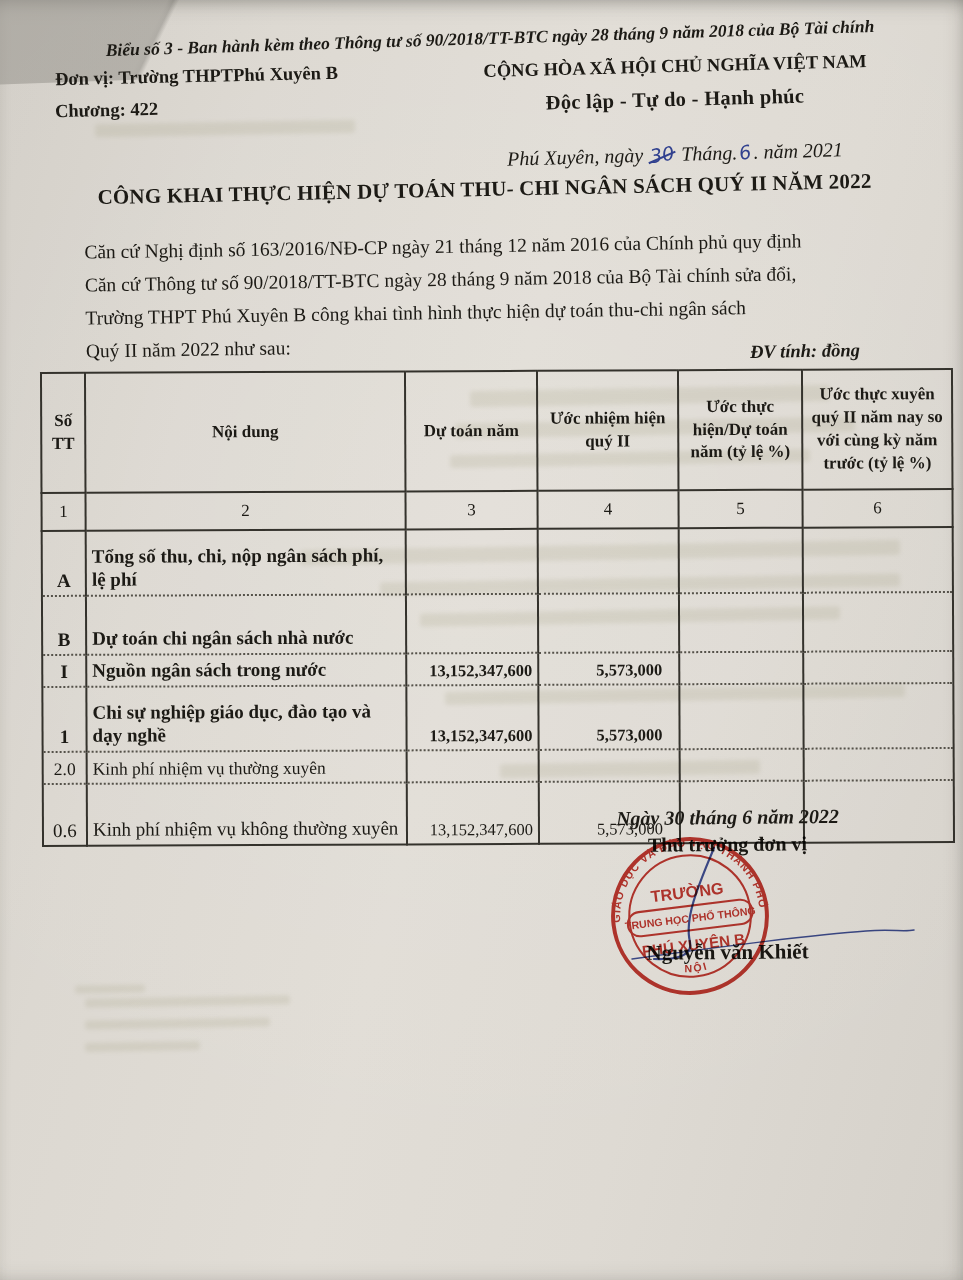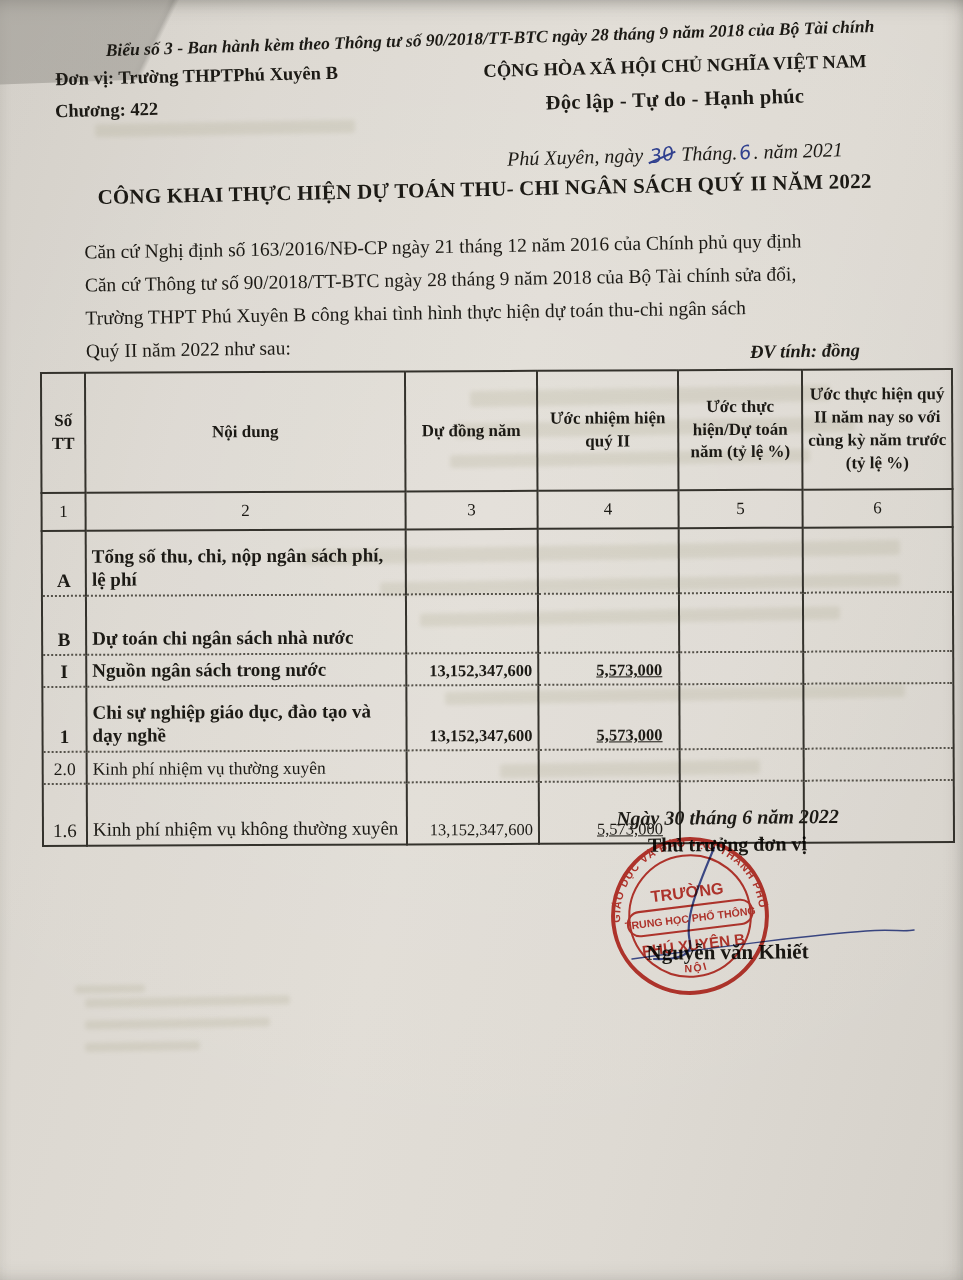--- a/index.html
+++ b/index.html
@@ -52,21 +52,21 @@
   table.budget tr>*:first-child{border-left:2.5px solid #34322c;}
   table.budget{border-top:2.5px solid #34322c;}
   tr.hdr>th{border-bottom:2px solid #34322c;font-weight:bold;font-size:17px;vertical-align:middle;text-align:center;line-height:1.35;height:114px;padding:2px 4px;}
   tr.nums>td{border-bottom:2.2px solid #34322c;height:36px;text-align:center;vertical-align:middle;font-size:17px;}
   tr.data>td{vertical-align:bottom;padding-bottom:3px;}
   tr.dot>td{border-bottom:2px dotted #55524a;}
   tr.last>td{border-bottom:2.5px solid #34322c;}
   td.stt{text-align:center;}
   td.content{text-align:left;line-height:1.2;padding-left:7px;}
   td.amount{text-align:right;font-size:16.5px;padding-right:10px;margin-top:41px;}
-  td.amount.q2{padding-right:16px;text-decoration:underline;}
+  td.amount.q2{padding-right:16px;}
   tr.bold-row td{font-weight:bold;}
   tr.r-a>td{height:60px;} tr.r-b>td{height:54px;} tr.r-i>td{height:27px;}
   tr.r-1>td{height:60px;} tr.r-11>td{height:27px;font-size:17.5px;} tr.r-12>td{height:57px;}
 
   .f-date{top:806px;left:555px;width:345px;text-align:center;font-weight:bold;font-style:italic;font-size:20px;transform:rotate(-.6deg);z-index:6;}
   .f-title{top:833px;left:575px;width:305px;text-align:center;font-weight:bold;font-size:20px;transform:rotate(-.5deg);z-index:6;mix-blend-mode:multiply;}
   .f-name{top:940px;left:575px;width:305px;text-align:center;font-weight:bold;font-size:21px;transform:rotate(-.5deg);z-index:6;mix-blend-mode:multiply;}
   .stamp{top:831px;left:605px;width:170px;height:170px;transform:rotate(-7deg);opacity:.9;mix-blend-mode:multiply;z-index:4;}
   .sig{top:826px;left:596px;width:345px;height:155px;z-index:5;mix-blend-mode:multiply;}
 </style>
@@ -119,24 +119,24 @@
         <col style="width:320px">
         <col style="width:132px">
       <col style="width:141px">
         <col style="width:124px">
         <col style="width:150px">
     </colgroup>
     <tbody>
         <tr class="hdr">
       <th>Số TT</th>
       <th>Nội dung</th>
-      <th>Dự đồng năm</th>
+      <th>Dự toán năm</th>
       <th>Ước nhiệm hiện quý II</th>
       <th>Ước thực hiện/Dự toán năm (tỷ lệ %)</th>
-      <th>Ước thực hiện quý II năm nay so với cùng kỳ năm trước (tỷ lệ %)</th>
+      <th>Ước thực xuyên quý II năm nay so với cùng kỳ năm trước (tỷ lệ %)</th>
     </tr>
     <tr class="nums">
       <td>1</td>
       <td>2</td>
       <td>3</td>
       <td>4</td>
       <td>5</td>
       <td>6</td>
     </tr>
     <tr class="data dot bold-row r-a">
@@ -173,21 +173,21 @@
     </tr>
     <tr class="data dot r-11">
       <td class="stt">2.0</td>
       <td class="content"> Kinh phí nhiệm vụ thường xuyên</td>
       <td class="amount"></td>
       <td class="amount q2"></td>
       <td class="amount"></td>
       <td class="amount"></td>
     </tr>
     <tr class="data last r-12">
-      <td class="stt">1.6</td>
+      <td class="stt">0.6</td>
       <td class="content">Kinh phí nhiệm vụ không thường xuyên</td>
       <td class="amount">13,152,347,600</td>
       <td class="amount q2">5,573,000</td>
       <td class="amount"></td>
       <td class="amount"></td>
     </tr>
   </tbody>
     </table>
 
   <div class="abs f-date">Ngày 30 tháng  6  năm 2022</div>

